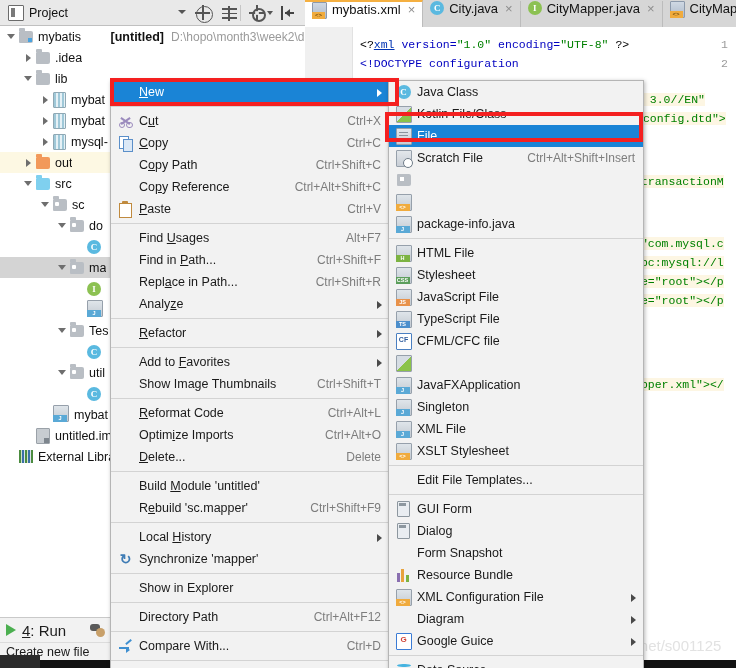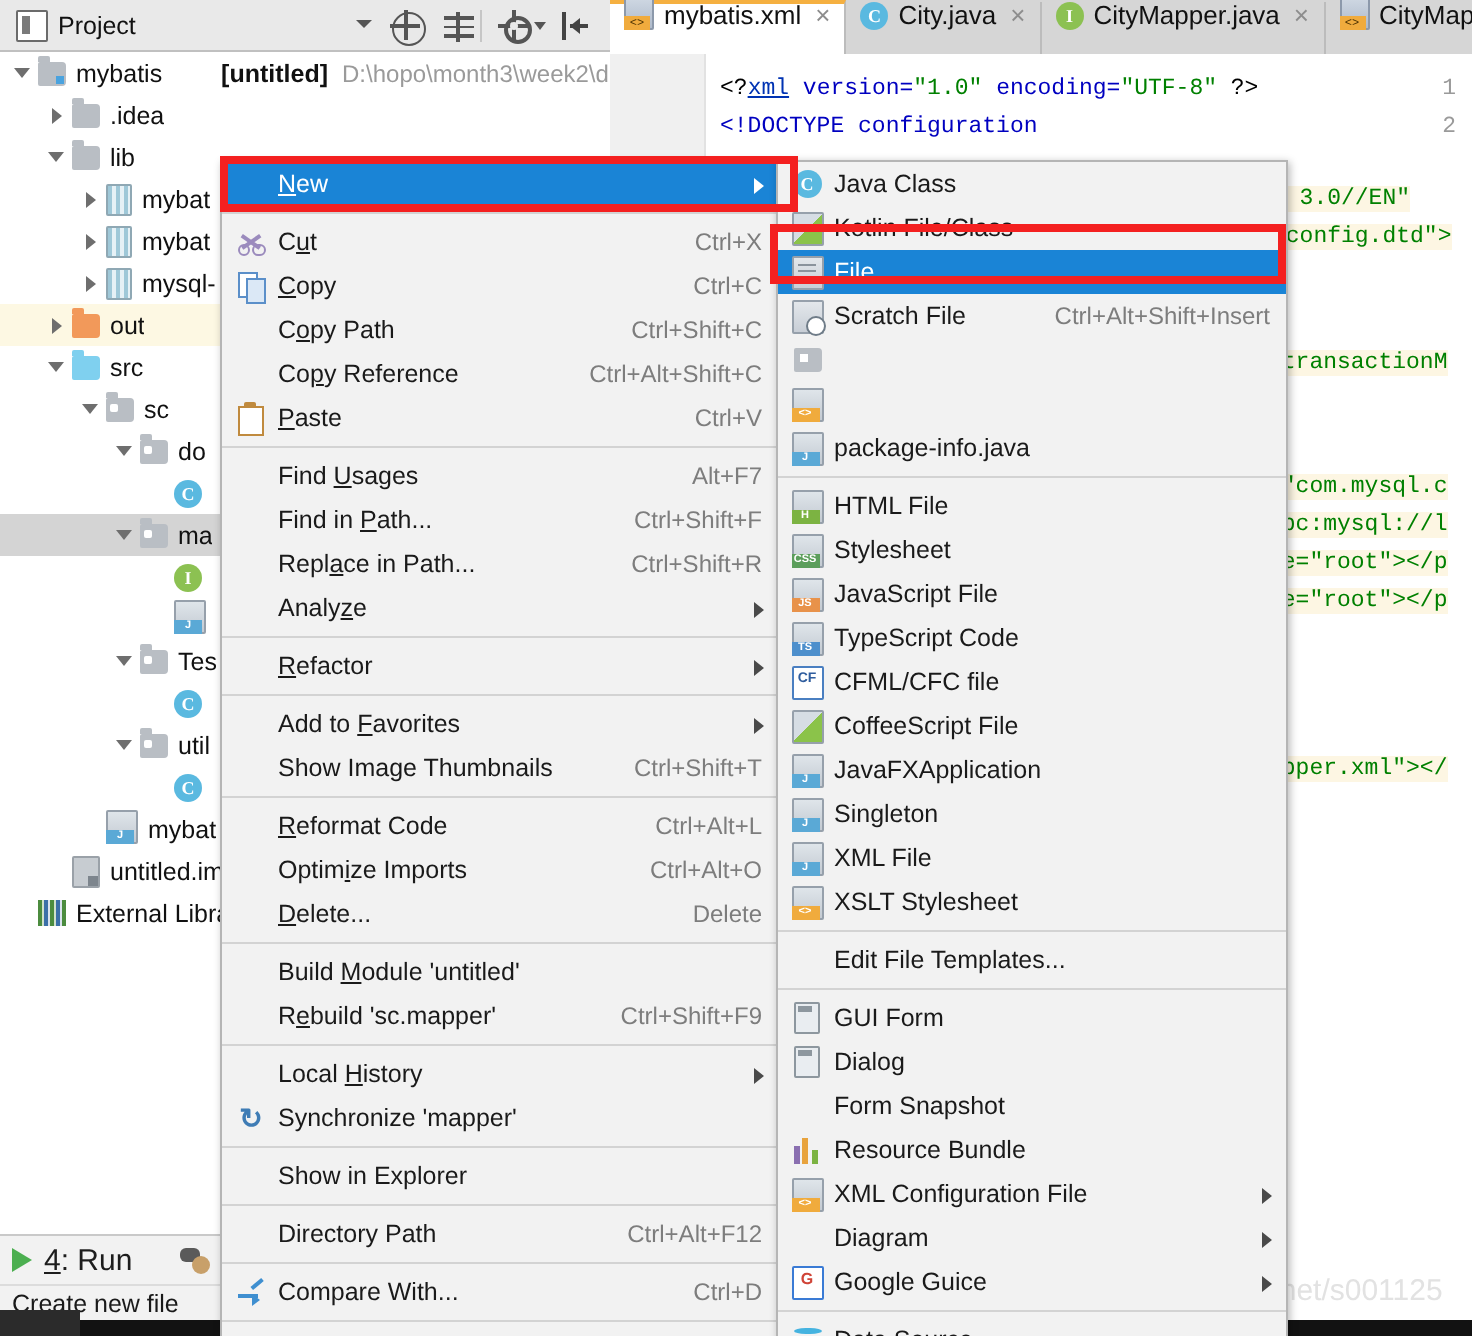--- a/index.html
+++ b/index.html
@@ -35,21 +35,21 @@
     border-right:3.5px solid transparent;border-top:4px solid #555;}
   #ico-hide{position:absolute;left:281px;top:6px;width:14px;height:14px;}
   #ico-hide .bar{position:absolute;left:0;top:0;width:2.2px;height:14px;background:#444;}
   #ico-hide .arw{position:absolute;left:4px;top:5.5px;width:9px;height:2px;background:#444;}
   #ico-hide .hd{position:absolute;left:4px;top:2.5px;width:0;height:0;border-top:4px solid transparent;
     border-bottom:4px solid transparent;border-right:5px solid #444;}
 
   
   #tabs{position:absolute;left:305px;top:0;width:431px;height:27px;background:#d6d6d6;
     display:flex;align-items:flex-end;}
-  .tab{height:26px;display:flex;align-items:flex-end;gap:5px;padding:12px 7px;font-size:13px;color:#111;
+  .tab{height:26px;display:flex;align-items:flex-start;gap:5px;padding:0 7px;font-size:13px;color:#111;
     box-sizing:border-box;border-right:1px solid #bcbcbc;white-space:nowrap;}
   .tab.active{background:#ffffff;border-top:2px solid #f5b041;height:27px;}
   .tab .xm{color:#8d8d8d;font-size:13px;margin-left:2px;}
   .ficon{width:13px;height:15px;position:relative;display:inline-block;flex:none;}
   .ficon.xml{background:linear-gradient(#cfd8e3,#aebacb);border:1px solid #8c99ab;border-radius:1px;}
   .ficon.xml:after{content:"<>";position:absolute;left:-1px;bottom:-1px;width:13px;height:7px;background:#f0ab3d;
     color:#4a3000;font-size:6px;line-height:7px;text-align:center;font-family:"Liberation Mono",monospace;}
   .cicon{width:14px;height:14px;border-radius:50%;color:#fff;font-size:9px;font-weight:bold;
     display:flex;align-items:center;justify-content:center;flex:none;font-family:"Liberation Serif",serif;}
   .cicon.c{background:#5ab9e0;} .cicon.i{background:#8cc152;}
@@ -610,33 +610,32 @@
         </span>
       </span>
       <span class="mtext">JavaScript File</span>
     </div>
     <div class="mi">
       <span class="mico">
         <span class="si badge b-ts">
           <b>TS</b>
         </span>
       </span>
-      <span class="mtext">TypeScript Code</span>
+      <span class="mtext">TypeScript File</span>
     </div>
     <div class="mi">
       <span class="mico">
         <span class="si cf">CF</span>
       </span>
       <span class="mtext">CFML/CFC file</span>
     </div>
     <div class="mi">
       <span class="mico">
         <span class="si kot"></span>
       </span>
-      <span class="mtext">CoffeeScript File</span>
     </div>
     <div class="mi">
       <span class="mico">
         <span class="si badge b-blue">
           <b>J</b>
         </span>
       </span>
       <span class="mtext">JavaFXApplication</span>
     </div>
     <div class="mi">

